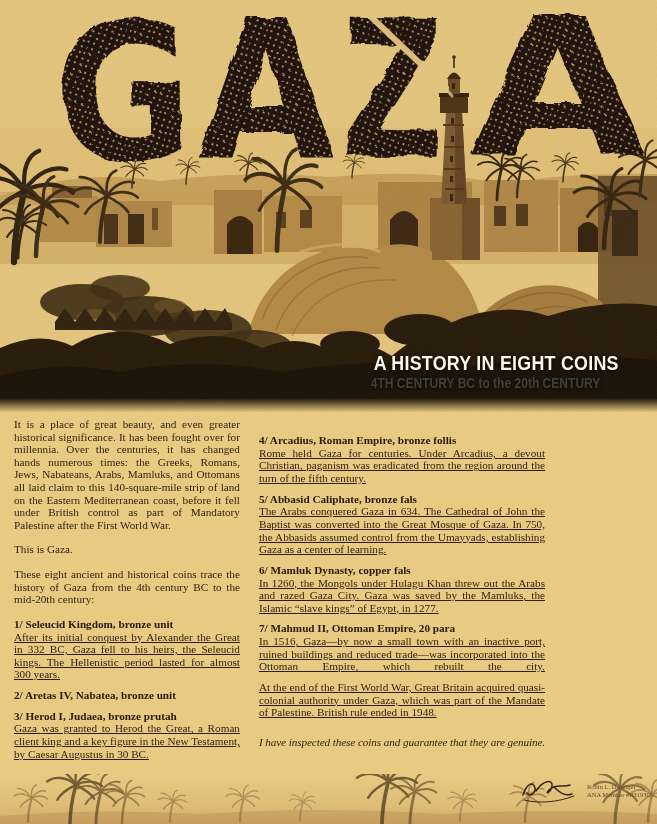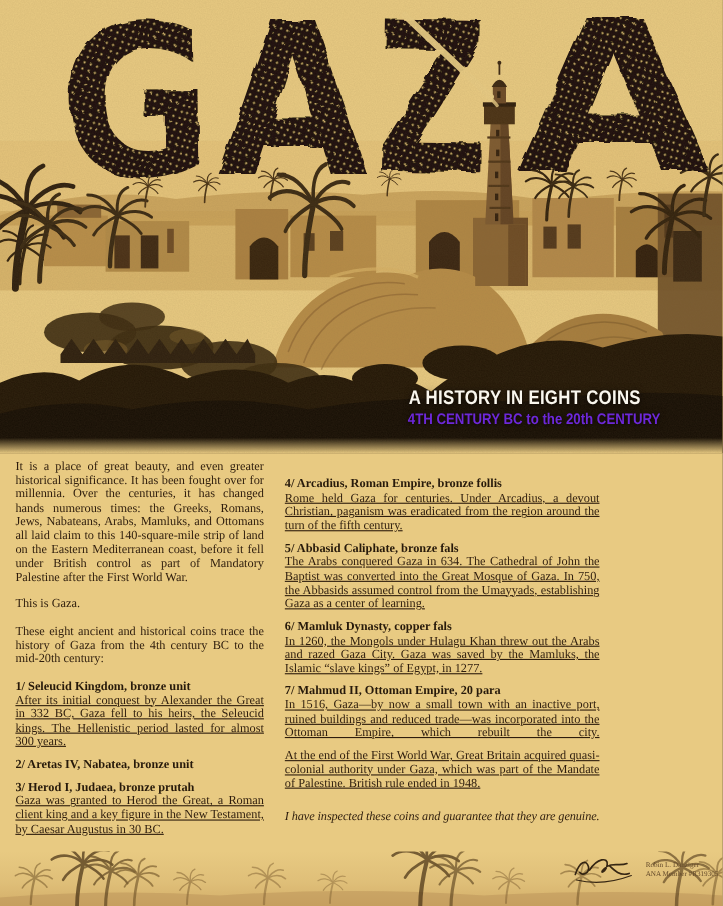--- a/index.html
+++ b/index.html
@@ -10,23 +10,23 @@
   }
   
   .photo-area{position:absolute; left:0; top:0; width:657px; height:412px;}
   .photo-area svg{display:block;}
   .history-block{
     position:absolute; left:352px; top:352px; width:250px;
     text-align:center; font-family:"Liberation Sans", sans-serif;
     color:#faf7ee; line-height:1.05;
     text-shadow:0 1px 3px rgba(18,11,3,.85), 0 0 6px rgba(18,11,3,.5);
   }
-  .history-block .sub1{font-size:18px; font-weight:bold; letter-spacing:.3px; white-space:nowrap;}
+  .history-block .sub1{font-size:21px; font-weight:bold; letter-spacing:.3px; white-space:nowrap;}
   .history-block .sub1 span{display:inline-block; transform:scaleX(.85); transform-origin:center;}
-  .history-block .sub2{font-size:14px; font-weight:bold; color:#6d28d9; margin-top:2px; white-space:nowrap;}
+  .history-block .sub2{font-size:14px; font-weight:bold; color:#404040; margin-top:2px; white-space:nowrap;}
   .history-block .sub2 span{display:inline-block; transform:scaleX(.86); transform-origin:center;}
   
   .content{
     position:absolute; left:0; top:412px; width:557px; box-sizing:border-box;
     padding:6px 12px 0 14px; display:flex; gap:19px; z-index:3;
     color:#2e1d0d;
   }
   .col{width:304px;}
   .col.right{width:308px;}
   .content p{

